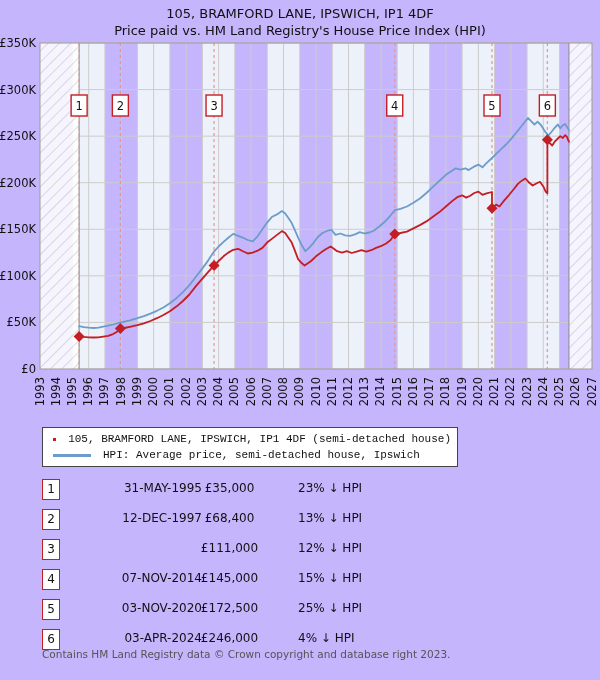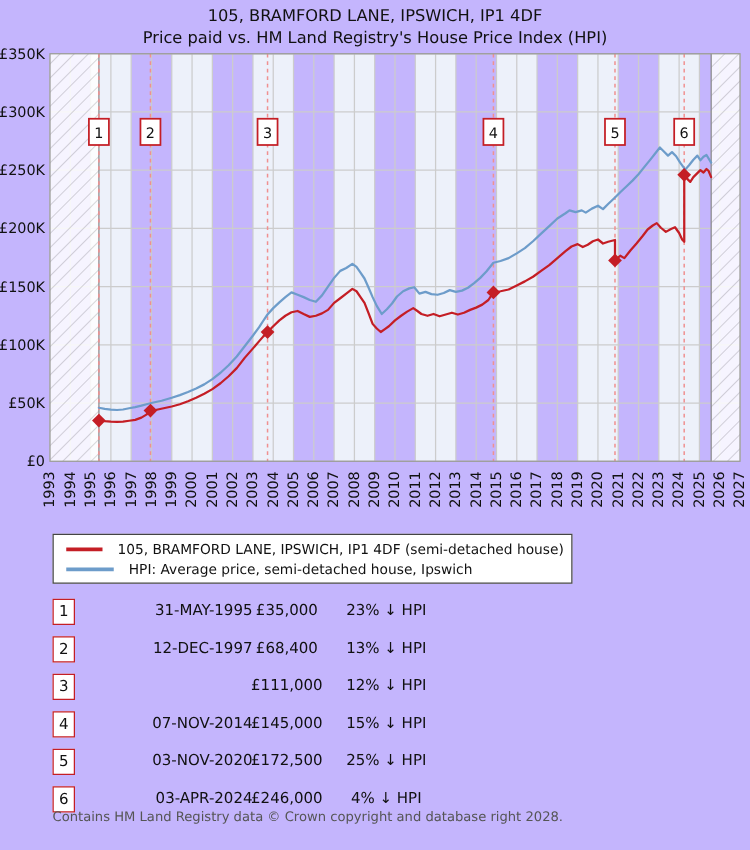--- a/index.html
+++ b/index.html
@@ -9,28 +9,28 @@
         font-family:"DejaVu Sans","Liberation Sans",sans-serif;color:#111;}
   .titles{position:absolute;top:5px;left:0;width:600px;text-align:center;}
   .titles .t1{font-size:13px;line-height:17px;}
   .titles .t2{font-size:13px;line-height:17px;}
   svg.chart{position:absolute;top:34px;left:0;}
   .legend{position:absolute;top:427px;left:42px;width:416px;height:40px;
           border:1.5px solid #444;background:#fff;padding:3px 6px;}
   .lrow{display:flex;align-items:center;height:16px;}
   .lswatch{display:inline-block;width:38px;height:0;border-top:3px solid var(--red);margin:0 12px 0 4px;}
   .lswatch.blue{border-top-color:var(--blue);}
-  .lrow span.ltext{font-size:11px;white-space:nowrap;}
+  .lrow span.ltext{font-size:11px;white-space:nowrap;font-family:Liberation Mono, monospace;}
   .sales-table{position:absolute;top:477px;left:42px;width:520px;}
   .trow{position:relative;height:30px;}
   .tnum{position:absolute;left:0;top:2px;width:18px;height:21px;border:1.5px solid var(--red);
         font-size:12px;text-align:center;line-height:19px;background:#fff;}
   .tdate{position:absolute;left:28px;top:4px;width:132px;text-align:right;font-size:12px;}
   .tprice{position:absolute;left:150px;top:4px;width:75px;text-align:center;font-size:12px;}
-  .tpct{position:absolute;left:223px;top:4px;width:88px;text-align:center;font-size:12px;}
+  .tpct{position:absolute;left:256px;top:4px;width:88px;text-align:left;font-size:12px;}
   .footer{position:absolute;top:649px;left:42px;width:540px;font-size:10.5px;line-height:11.5px;color:#555;}
 </style>
 </head>
 <body>
 
 <div class="page">
 
   <div class="titles">
     <div class="t1">105, BRAMFORD LANE, IPSWICH, IP1 4DF</div>
     <div class="t2">Price paid vs. HM Land Registry's House Price Index (HPI)</div>
@@ -213,16 +213,16 @@
     </div>
     <div class="trow">
       <span class="tnum">6</span>
       <span class="tdate">03-APR-2024</span>
       <span class="tprice">£246,000</span>
       <span class="tpct">4% ↓ HPI</span>
     </div>
   </div>
 
   <div class="footer">
-    <div>Contains HM Land Registry data © Crown copyright and database right 2028.</div>
+    <div>Contains HM Land Registry data © Crown copyright and database right 2023.</div>
   </div>
 
 </div>
 
 </body></html>

